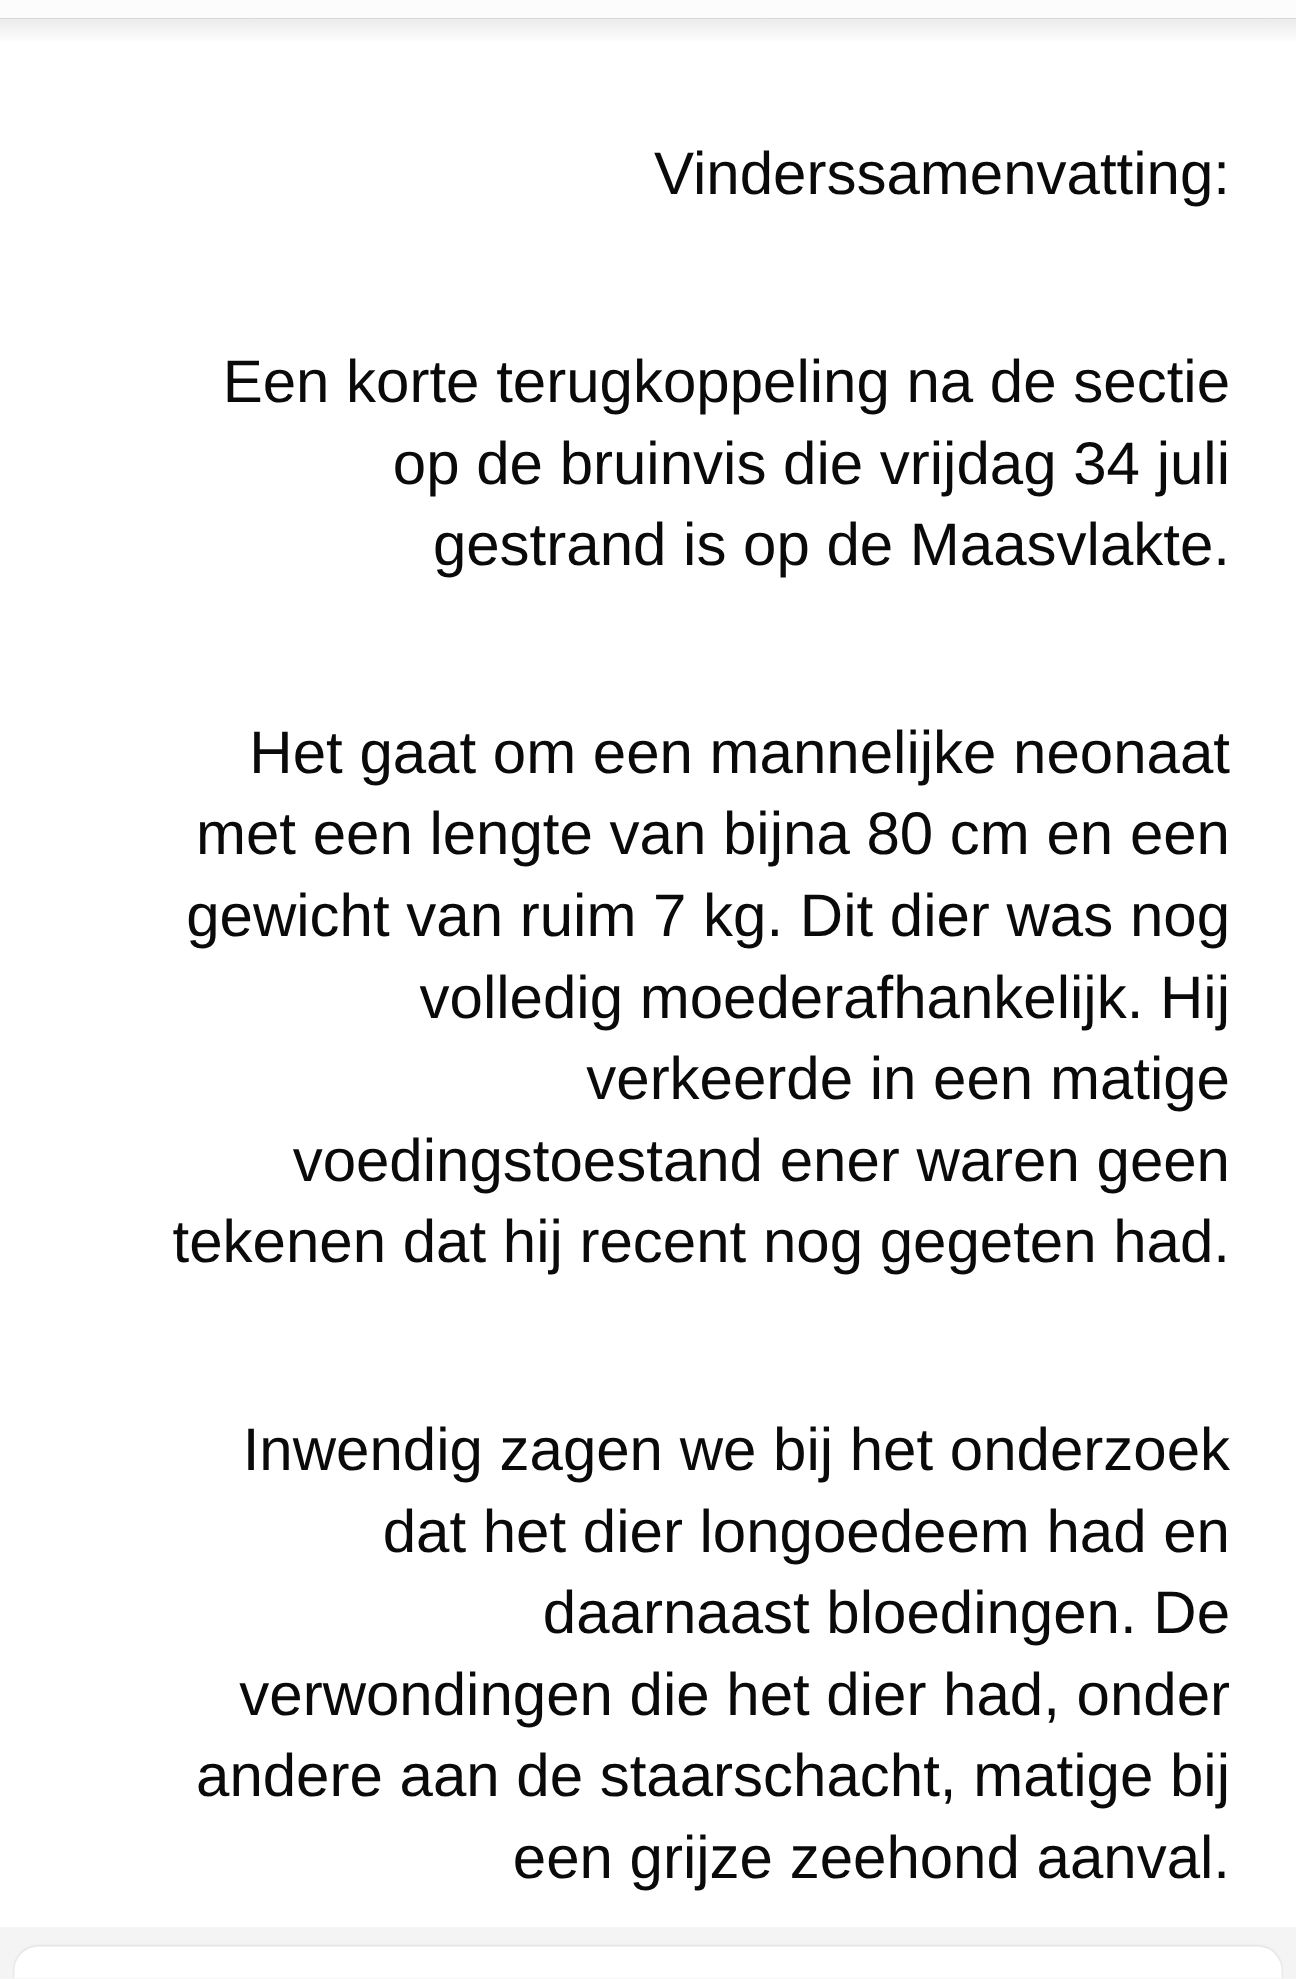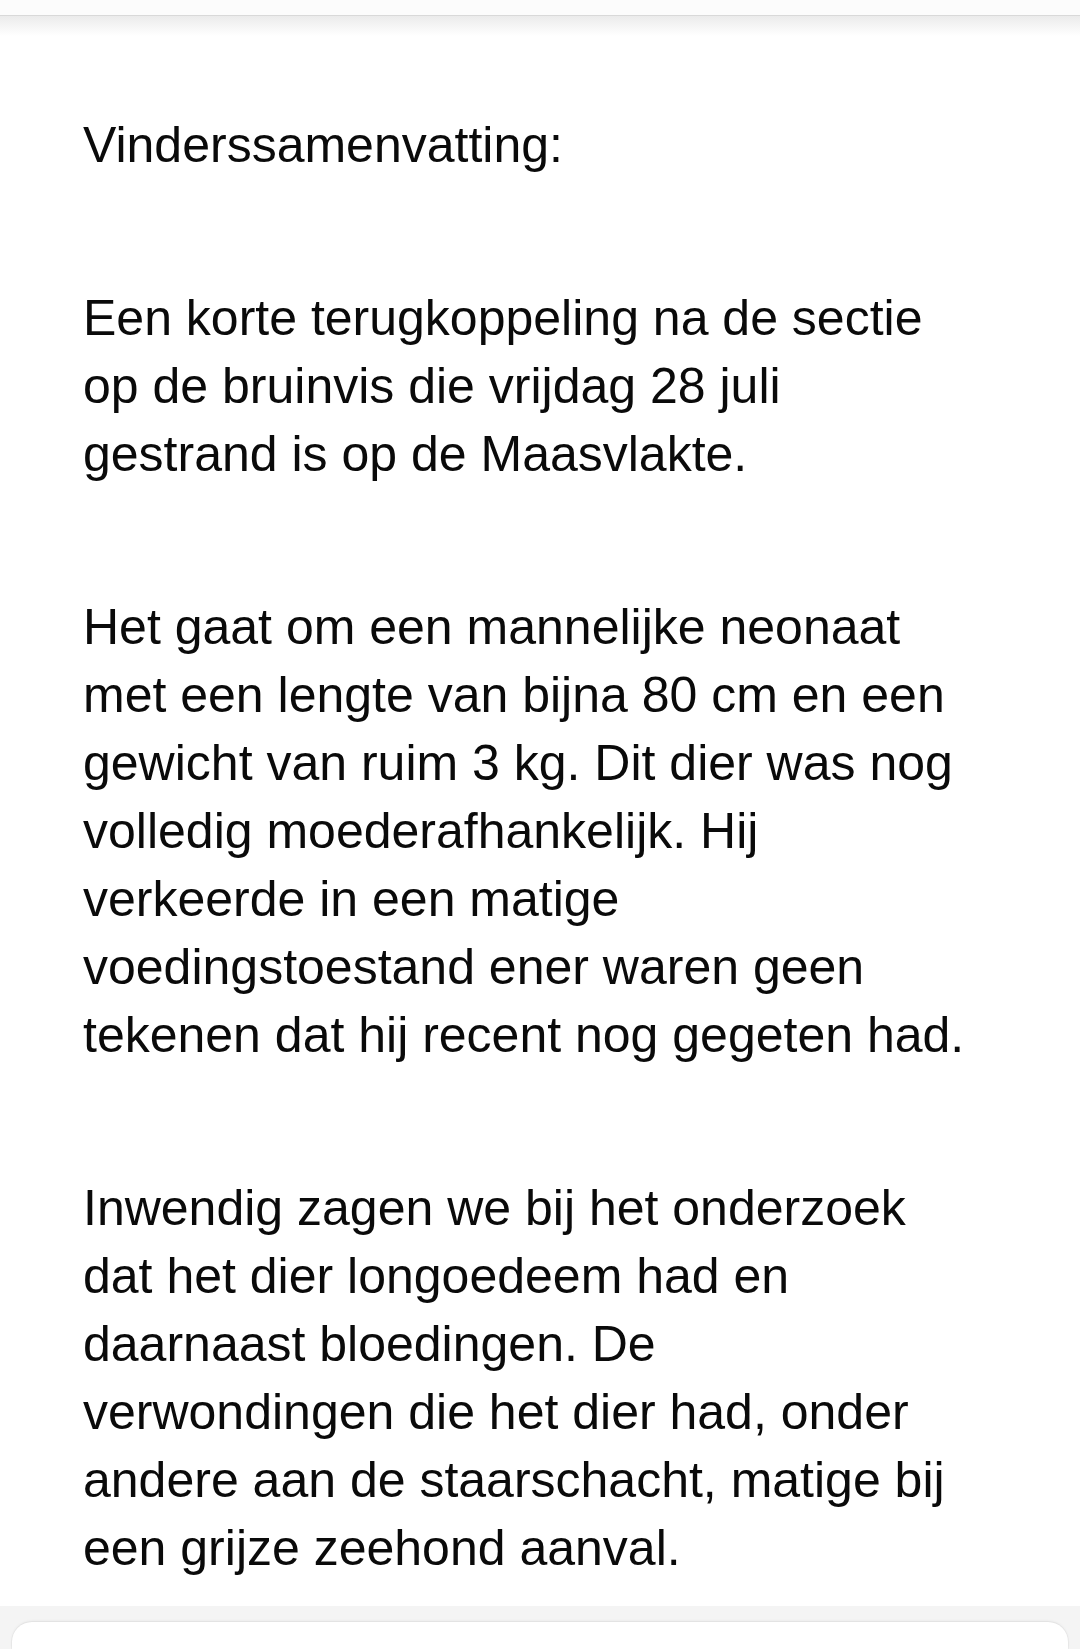--- a/index.html
+++ b/index.html
@@ -7,20 +7,21 @@
     width: 1080px;
     height: 1649px;
     background: #f4f4f4;
     overflow: hidden;
     font-family: "Liberation Sans", "DejaVu Sans", sans-serif;
   }
   .screen {
     position: relative;
     width: 1080px;
     height: 1649px;
+    text-align: right;
   }
   
   .top-bar {
     position: absolute;
     top: 0; left: 0; right: 0;
     height: 15px;
     background: #fcfcfc;
     border-bottom: 1px solid #d9d9d9;
     z-index: 3;
   }
@@ -65,25 +66,25 @@
 <body>
 
 <div class="screen">
   <div class="top-bar"></div>
 
   <div class="card">
     <div class="card-top-fade"></div>
     <div class="content">
       <p>Vinderssamenvatting:</p>
       <p>Een korte terugkoppeling na de sectie
-op de bruinvis die vrijdag 28 juli
+op de bruinvis die vrijdag 34 juli
 gestrand is op de Maasvlakte.</p>
       <p>Het gaat om een mannelijke neonaat
 met een lengte van bijna 80 cm en een
-gewicht van ruim 3 kg. Dit dier was nog
+gewicht van ruim 7 kg. Dit dier was nog
 volledig moederafhankelijk. Hij
 verkeerde in een matige
 voedingstoestand ener waren geen
 tekenen dat hij recent nog gegeten had.</p>
       <p>Inwendig zagen we bij het onderzoek
 dat het dier longoedeem had en
 daarnaast bloedingen. De
 verwondingen die het dier had, onder
 andere aan de staarschacht, matige bij
 een grijze zeehond aanval.</p>

